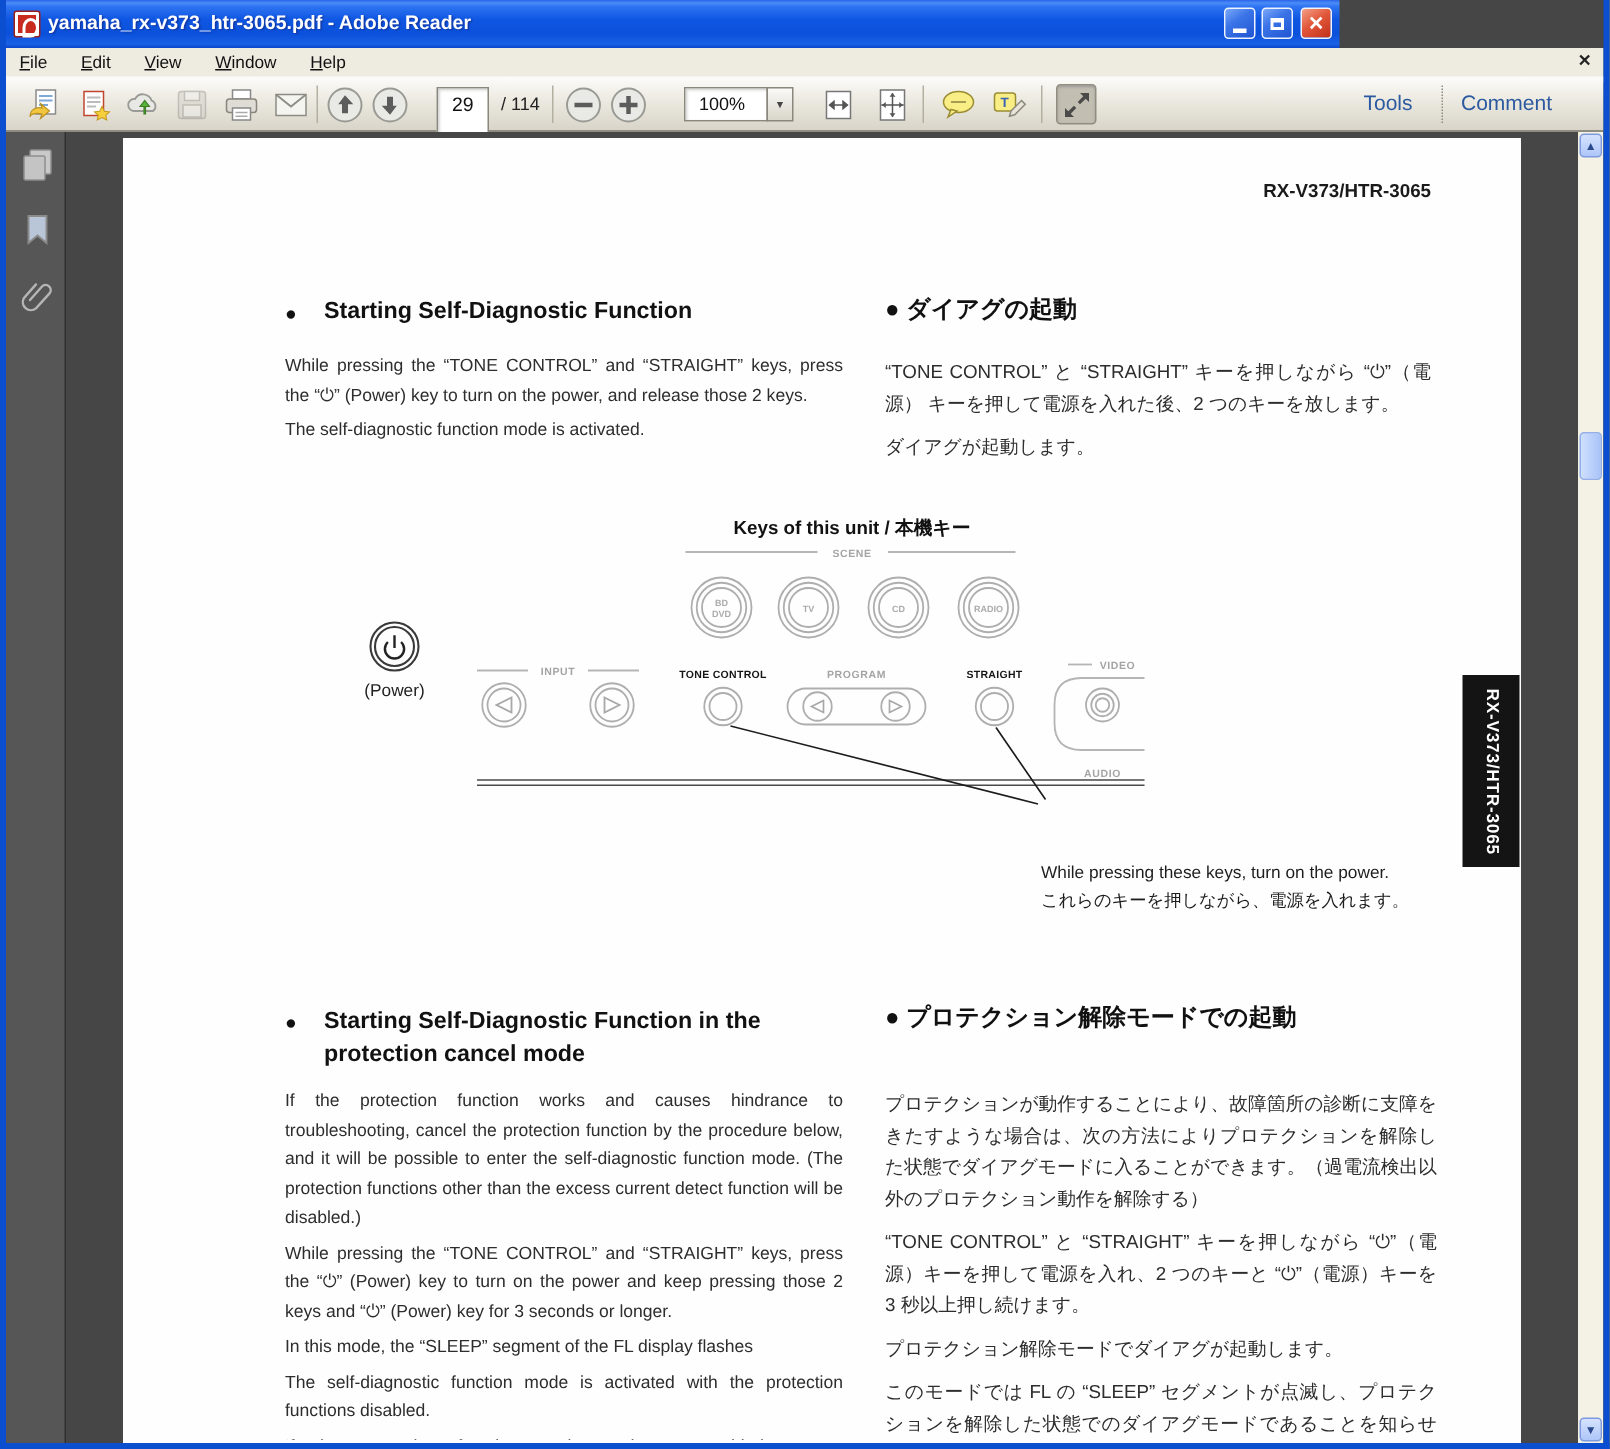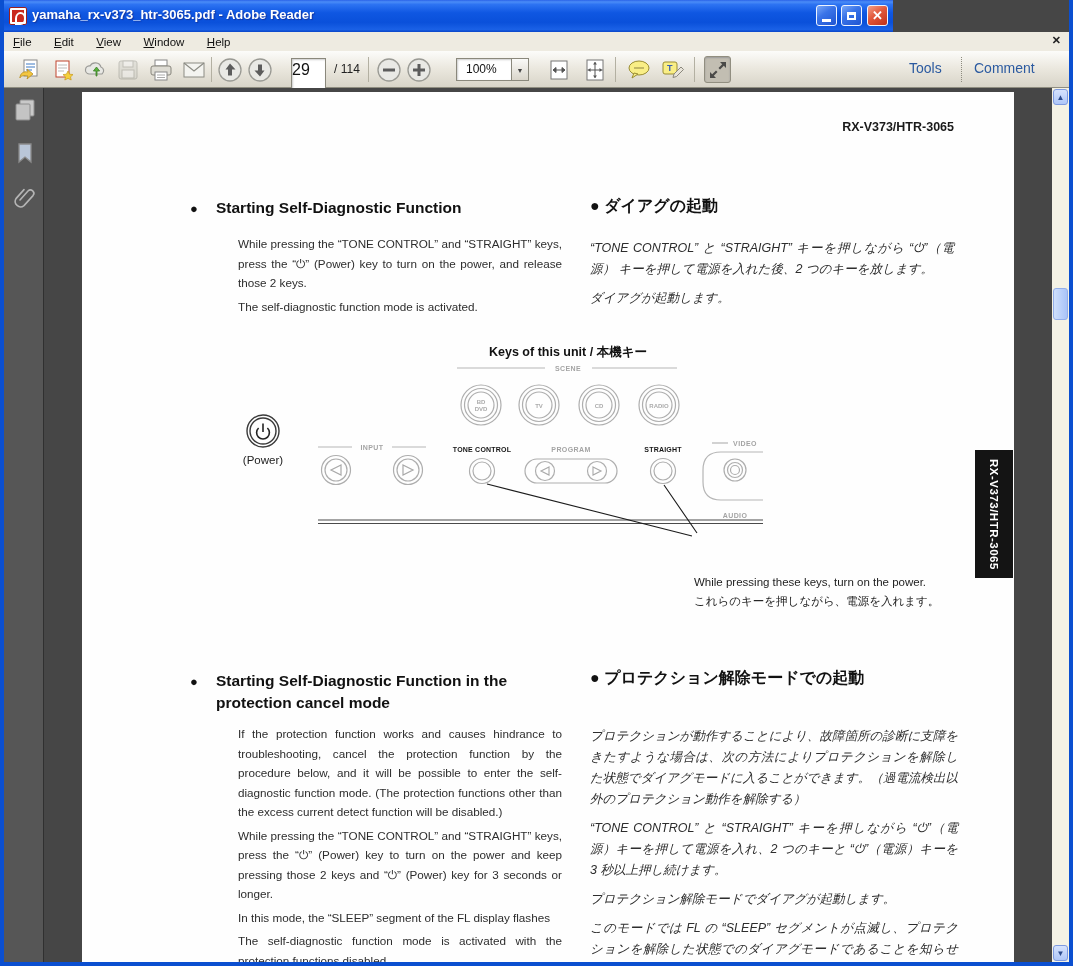--- a/index.html
+++ b/index.html
@@ -37,22 +37,22 @@
   
   #toolbar { position:absolute; left:4px; top:51px; width:1065px; height:37px;
     background:linear-gradient(180deg,#fcfcfa 0%,#ece9e0 45%,#d8d4c8 100%);
     border-bottom:1px solid #8f8d80; }
   .tbtn { position:absolute; top:5px; width:27px; height:27px; border-radius:3px;
     display:flex; align-items:center; justify-content:center; }
   .tbtn.pressed { background:#c2beb2; border:1px solid #918e80; box-shadow:inset 0 1px 2px #999; }
   .tsep { position:absolute; top:6px; width:1px; height:25px; background:#b3b0a2; }
   .tsep.dotted { background:none; border-left:1px dotted #8d8b7f; }
   #page-box { position:absolute; left:287px; top:7px; width:35px; height:41px; background:#fff;
-    border:1px solid #8a887c; box-shadow:inset 1px 1px 2px #ccc; font-size:16px; color:#111;
-    line-height:21px; }
+    border:1px solid #8a887c; box-shadow:inset 1px 1px 2px #ccc; font-size:13px; color:#111;
+    text-align:center; line-height:21px; }
   #page-total { position:absolute; left:330px; top:11px; font-size:12px; color:#222; }
   #zoom-box { position:absolute; left:452px; top:7px; width:56px; height:23px; background:#fff;
     border:1px solid #8a887c; box-shadow:inset 1px 1px 2px #ccc; font-size:12px; color:#111;
     padding-left:9px; line-height:21px; }
   #zoom-drop { position:absolute; left:507px; top:7px; width:18px; height:23px;
     border:1px solid #8a887c; background:linear-gradient(180deg,#fafaf8,#d9d5ca);
     font-size:7px; color:#444; text-align:center; line-height:23px; }
   .tlabel { position:absolute; top:9px; font-size:14px; color:#2b5aa0; }
 
   
@@ -70,23 +70,23 @@
     background:linear-gradient(90deg,#cfe0fd,#a9c3f8); border:1px solid #93aeea; }
 
   
   #page { position:absolute; left:78px; top:4px; width:932px; height:874px; background:#fefefe;
     overflow:hidden; color:#2e2e2e; }
   #doc-header { position:absolute; right:60px; top:28px; font-size:12.5px; font-weight:bold; color:#1a1a1a; }
   .h-en { font-size:15.5px; font-weight:bold; color:#111; line-height:22px; padding-left:26px; }
   .h-ja { font-size:16px; font-weight:bold; color:#111; }
   .bullet { position:absolute; left:0; top:1px; font-size:13px; }
   .body-en { font-size:11.7px; line-height:19.5px; text-align:justify; color:#2d2d2d; }
-  .body-en p { margin-bottom:4px;margin-left:48px; }
+  .body-en p { margin-bottom:4px; }
   .body-ja { font-size:12.5px; line-height:21px; text-align:justify; color:#2d2d2d; }
-  .body-ja p { margin-bottom:8px;font-style:italic; }
+  .body-ja p { margin-bottom:8px; }
   #caption { font-weight:bold; font-size:12.5px; color:#111; text-align:center; }
   #callout { font-size:11.5px; line-height:19px; color:#1d1d1d;margin-top:31px; }
   #side-tab { position:absolute; left:971px; top:362px; width:38px; height:128px; background:#141414;
     color:#fff; font-size:11.5px; font-weight:bold; writing-mode:vertical-rl;
     display:flex; align-items:center; justify-content:center; letter-spacing:0.5px; z-index:5; }
   .cutline { position:absolute; height:5px; overflow:hidden; font-size:11.7px; color:#2d2d2d; }
 
   svg text { font-family:"Liberation Sans", sans-serif; }
   .lbl-gray { fill:#a4a4a4; font-size:7px; font-weight:bold; letter-spacing:0.4px; }
   .lbl-dark { fill:#151515; font-size:7px; font-weight:bold; letter-spacing:0.2px; }

